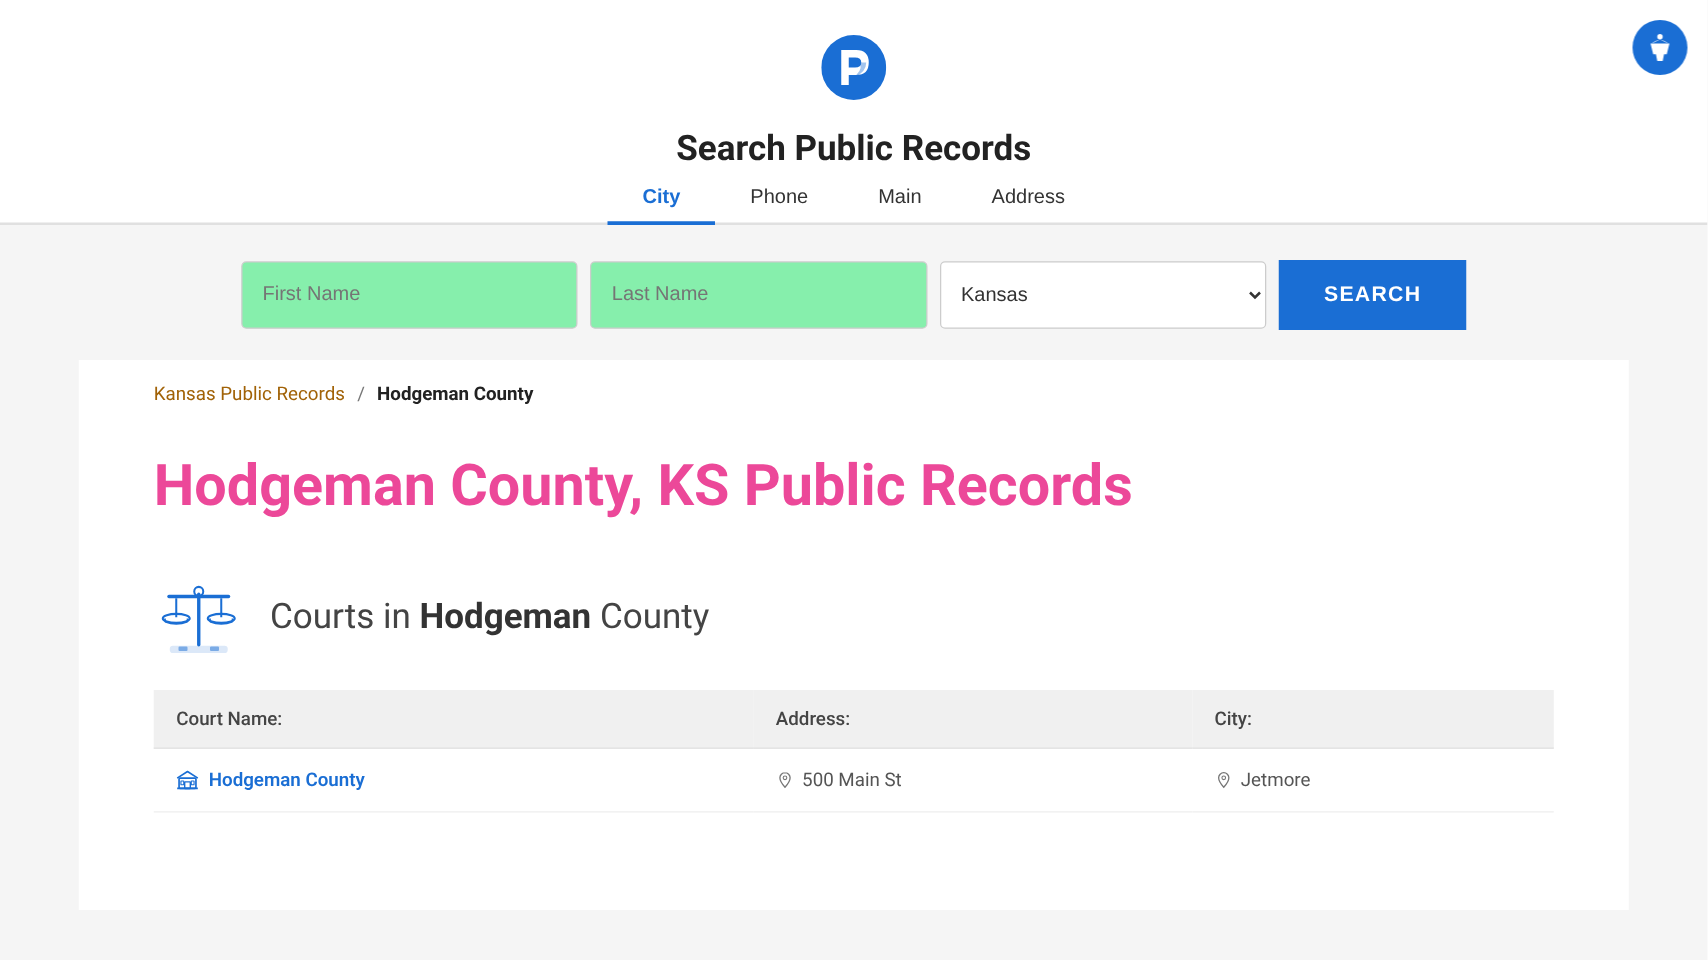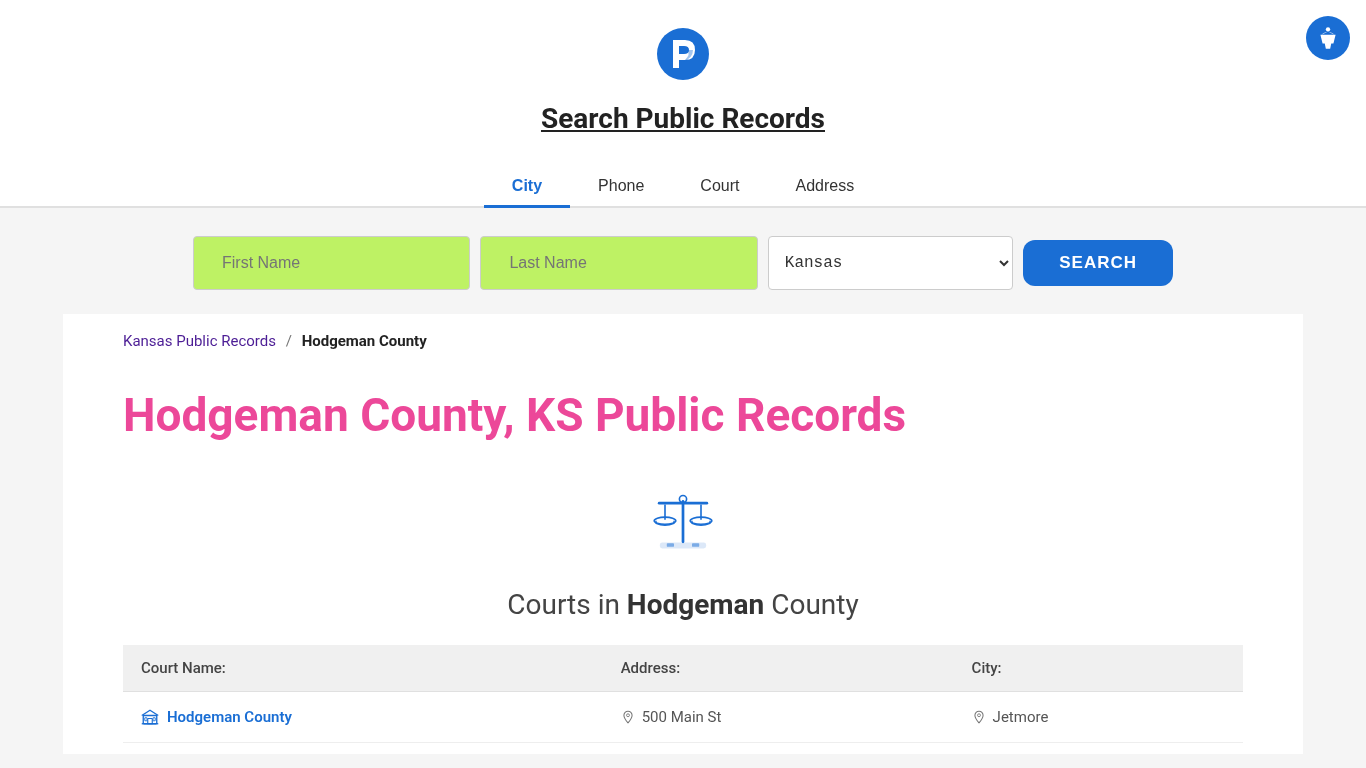--- a/index.html
+++ b/index.html
@@ -27,22 +27,21 @@
     .logo-text {
       font-size: 38px;
       font-weight: 400;
       color: #333;
     }
 
     .search-heading {
       font-size: 28px;
       font-weight: 700;
       color: #222;
-      margin-bottom: 32px;
-      text-decoration: underline;
+      margin-bottom: 4px;
     }
 
     
     .search-tabs {
       display: flex;
       justify-content: center;
       gap: 0;
       border-bottom: 2px solid #e0e0e0;
       margin-bottom: 0;
     }
@@ -81,51 +80,50 @@
       align-items: center;
       max-width: 1100px;
       width: 100%;
       padding: 0 60px;
     }
 
     .search-input {
       height: 54px;
       border: 1.5px solid #ccc;
       border-radius: 4px;
-      padding: 0 28px;
+      padding: 0 16px;
       font-size: 16px;
       color: #555;
-      background: #bef264;
+      background: #86efac;
       flex: 1;
       outline: none;
     }
 
     .search-select {
       height: 54px;
       border: 1.5px solid #ccc;
       border-radius: 4px;
       padding: 0 12px;
       font-size: 16px;
       color: #333;
       background: #fff;
       flex: 1;
       cursor: pointer;
       outline: none;
       appearance: auto;
-      font-family: Liberation Mono, monospace;
     }
 
     .search-btn {
-      height: 46px;
+      height: 56px;
       background: #1a6ed4;
       color: #fff;
       font-size: 17px;
       font-weight: 700;
       border: none;
-      border-radius: 12px;
+      border-radius: 0;
       padding: 0 36px;
       cursor: pointer;
       letter-spacing: 1px;
       white-space: nowrap;
     }
 
     
     .main-content {
       max-width: 1240px;
       margin: 0 auto;
@@ -135,21 +133,21 @@
     }
 
     
     .breadcrumb {
       padding: 18px 0 10px 0;
       font-size: 15px;
       color: #555;
     }
 
     .breadcrumb a {
-      color: #4c1d95;
+      color: #a16207;
       text-decoration: none;
     }
 
     .breadcrumb-separator {
       margin: 0 6px;
       color: #777;
     }
 
     .breadcrumb-current {
       font-weight: 700;
@@ -166,23 +164,22 @@
 
     
     .courts-section {
       background: #fff;
       margin-bottom: 0;
     }
 
     .courts-header {
       display: flex;
       align-items: center;
-      gap: 34px;
+      gap: 21px;
       margin-bottom: 24px;
-      flex-direction: column;
     }
 
     .courts-icon {
       width: 72px;
       height: 72px;
     }
 
     .courts-title {
       font-size: 28px;
       color: #444;
@@ -292,21 +289,21 @@
       <path d="M16 12 Q16 12 28 12 Q38 12 38 22 Q38 32 28 32 L22 32 L22 40 L16 40 Z M22 18 L22 26 L27 26 Q32 26 32 22 Q32 18 27 18 Z" fill="white"></path>
       <path d="M30 22 Q34 26 28 32 L26 34 Q36 30 36 22" fill="#1a6ed4" opacity="0.4"></path>
     </svg>
   </div>
 
   <h1 class="search-heading">Search Public Records</h1>
 
   <div class="search-tabs">
     <button class="tab-item active">City</button>
     <button class="tab-item">Phone</button>
-    <button class="tab-item">Court</button>
+    <button class="tab-item">Main</button>
     <button class="tab-item">Address</button>
   </div>
 </div>
 
 <div class="search-area">
   <div class="search-form">
     <input class="search-input" type="text" placeholder="First Name" style="">
     <input class="search-input" type="text" placeholder="Last Name" style="">
     <select class="search-select">
       <option>Kansas</option>

